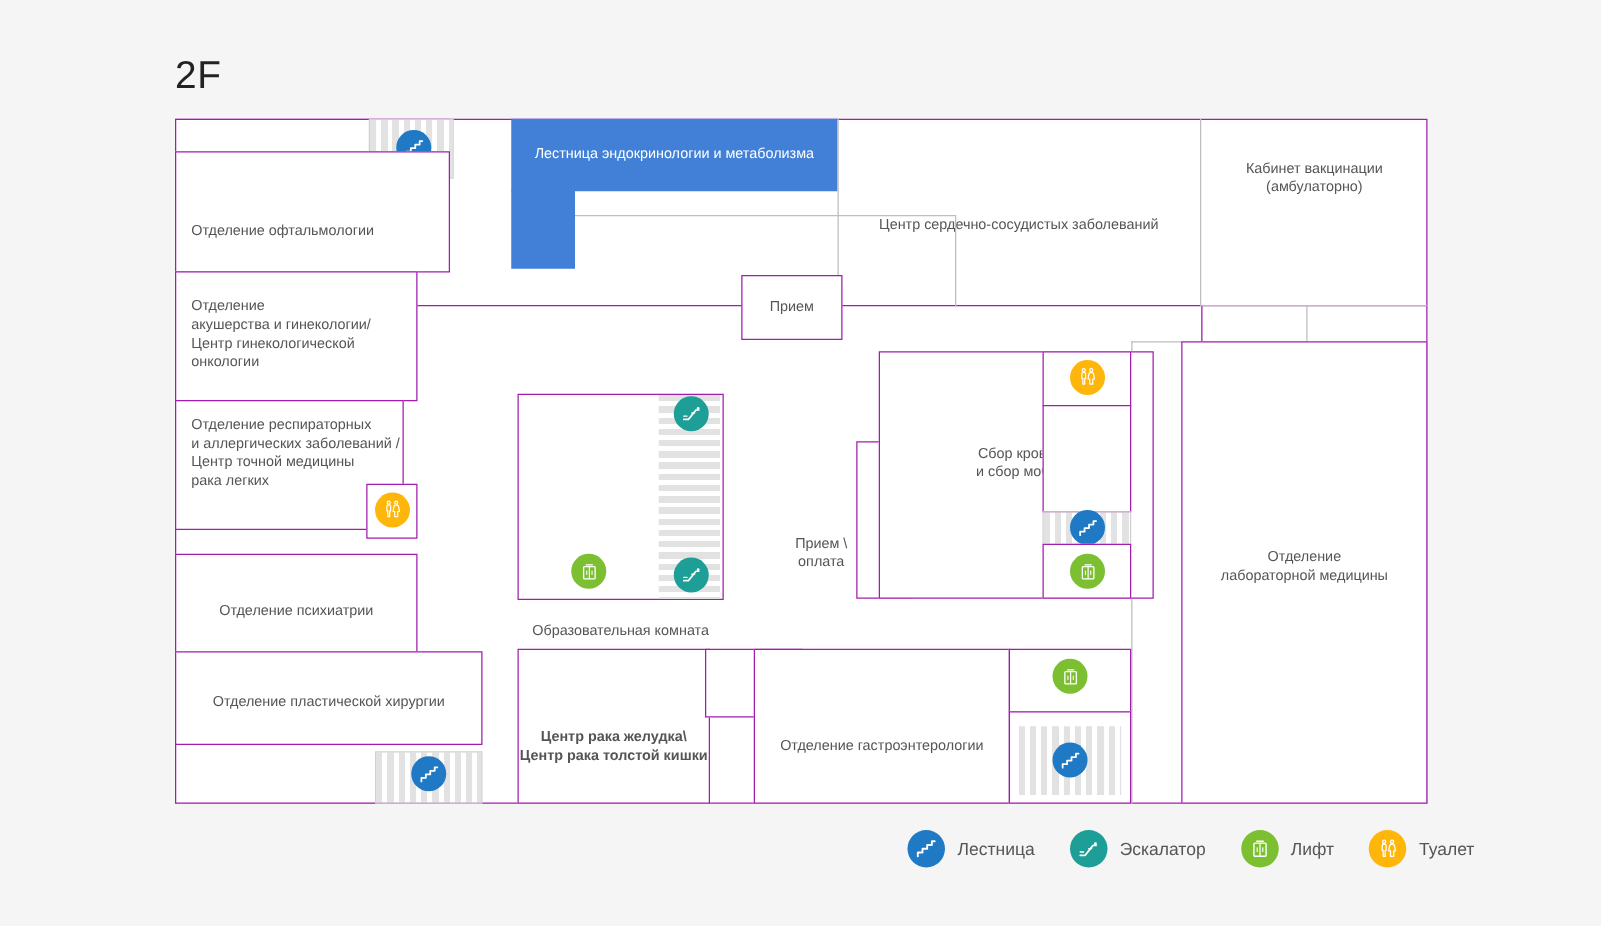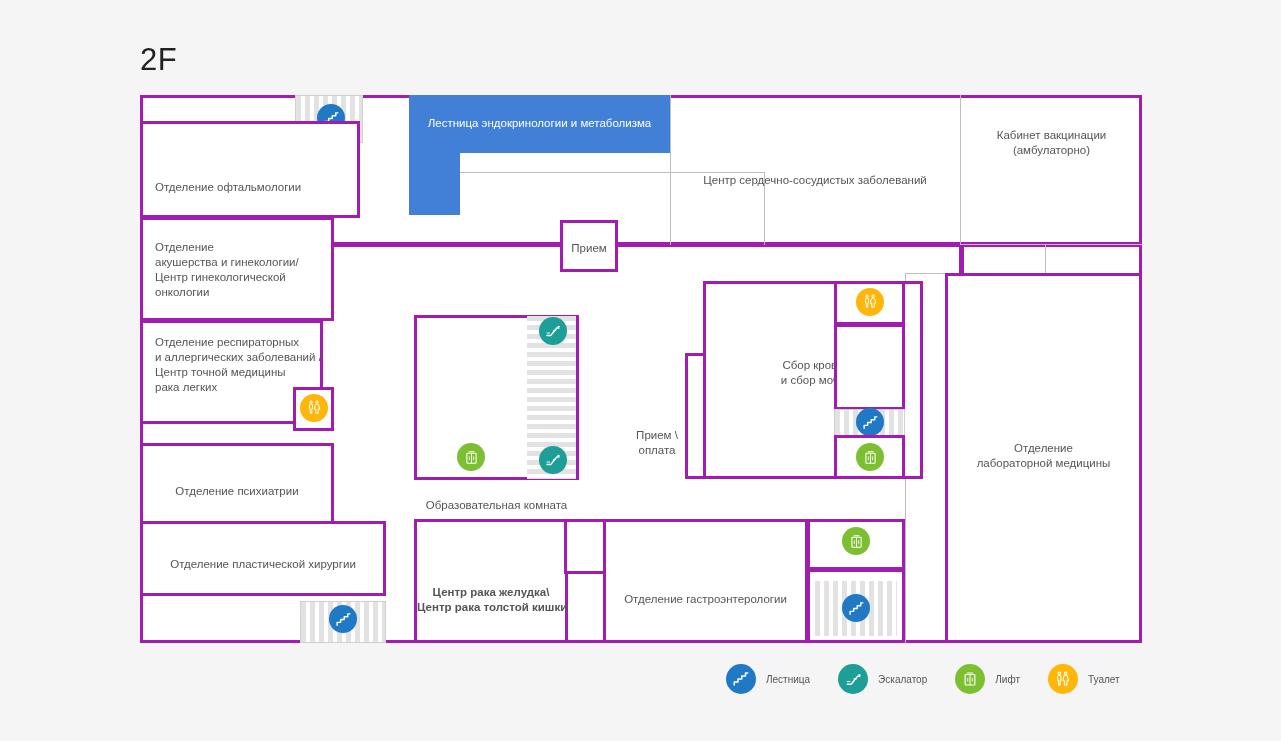--- a/index.html
+++ b/index.html
@@ -36,21 +36,21 @@
     left: 140px;
     top: 95px;
     width: 1002px;
     height: 548px;
   }
 
   
   .room {
     position: absolute;
     background: #ffffff;
-    border: 3px solid #a21caf;
+    border: 1px solid #a21caf;
     box-sizing: border-box;
   }
   .room.noborder { border: none; }
 
   .room-label {
     position: absolute;
     font-size: 11.5px;
     line-height: 15px;
     color: #555555;
     white-space: pre;
@@ -128,21 +128,21 @@
     width: 30px;
     height: 30px;
     border-radius: 50%;
     display: flex;
     align-items: center;
     justify-content: center;
     flex: none;
   }
   .legend-text {
     margin-left: 10px;
-    font-size: 10px;
+    font-size: 14px;
     color: #555555;
     white-space: nowrap;
   }
 </style>
 </head>
 <body>
 
 <div id="stage">
 
   <div class="floor-title">2F</div>
@@ -224,21 +224,21 @@
       <div class="room-label center" style="top:33px;">Отделение пластической хирургии</div>
     </div>
 
     <div class="stairs-zone" style="left:160px; top:506px; width:86px; height:42px;"></div>
     <div class="badge badge-stairs" style="left:189px; top:510px; width:28px; height:28px;">
       <svg width="17" height="17" viewBox="0 0 24 24" aria-hidden="true">
         <path d="M3 20 L3 16 L8 16 L8 12 L13 12 L13 8 L18 8 L18 4 L21 4" fill="none" stroke="#ffffff" stroke-width="2" stroke-linecap="round" stroke-linejoin="round"></path>
       </svg>
     </div>
 
-    <div class="room" style="left:420px; top:125px; width:58px; height:52px;">
+    <div class="room" style="left:453px; top:125px; width:81px; height:52px;">
       <div class="room-label center" style="top:18px;">Прием</div>
     </div>
 
     <div class="room" style="left:274px; top:220px; width:165px; height:165px;"></div>
     <div class="room-label" style="left:274px; top:403px; width:165px; text-align:center;">Образовательная комната</div>
 
     <div class="escalator-zone" style="left:387px; top:221px; width:49px; height:163px;"></div>
     <div class="badge badge-escalator" style="left:399px; top:222px; width:28px; height:28px;">
       <svg width="18" height="18" viewBox="0 0 24 24" aria-hidden="true">
         <path d="M4 18 L9 18 L17 8 L20 8" fill="none" stroke="#ffffff" stroke-width="1.8" stroke-linecap="round" stroke-linejoin="round"></path>

